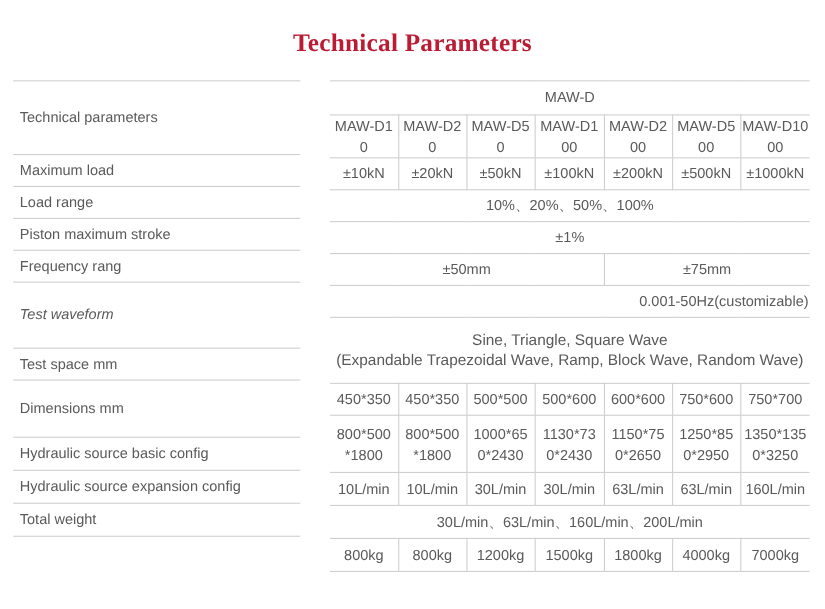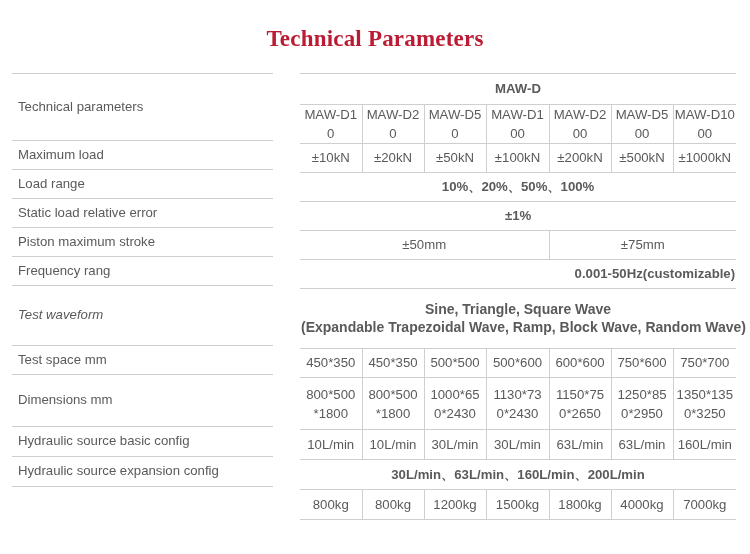--- a/index.html
+++ b/index.html
@@ -78,21 +78,21 @@
     padding: 0 1px;
     font-size: 13.2px;
     color: #5a5a5a;
     text-align: center;
     vertical-align: middle;
     line-height: 1.25;
     word-break: break-all;
   }
   .data-col td.edge-l { border-left: none; }
   .data-col td.edge-r { border-right: none; }
-  .data-col td.noside { border-left: none; border-right: none; font-weight: bold; }
+  .data-col td.noside { border-left: none; border-right: none; }
   .data-col td.two-line { line-height: 1.45; }
   .data-col td.wave { font-size: 13px; word-break: normal; }
   .data-col td .ln { display: block; white-space: nowrap; }
   .data-col td.wave .ln { font-size: 14px; }
 </style>
 </head>
 <body>
 
 <div class="page">
 
@@ -105,42 +105,42 @@
         <tr>
           <td style="height:66px;">Technical parameters</td>
         </tr>
         <tr>
           <td style="height:28px;">Maximum load</td>
         </tr>
         <tr>
           <td style="height:28px;">Load range</td>
         </tr>
         <tr>
-          <td style="height:28px;">Static load relative error</td>
-        </tr>
-        <tr>
           <td style="height:28px;">Piston maximum stroke</td>
         </tr>
         <tr>
           <td style="height:28px;">Frequency rang</td>
         </tr>
         <tr>
           <td style="height:59px;font-style:italic;">Test waveform</td>
         </tr>
         <tr>
           <td style="height:28px;">Test space mm</td>
         </tr>
         <tr>
           <td style="height:51px;">Dimensions mm</td>
         </tr>
         <tr>
           <td style="height:29px;">Hydraulic source basic config</td>
         </tr>
         <tr>
           <td style="height:29px;">Hydraulic source expansion config</td>
+        </tr>
+        <tr>
+          <td style="height:29px;">Total weight</td>
         </tr>
       </tbody>
     </table>
 
     <div class="gap"></div>
 
     <table class="data-col">
       <colgroup>
         <col style="width:62px">
           <col style="width:62px">

